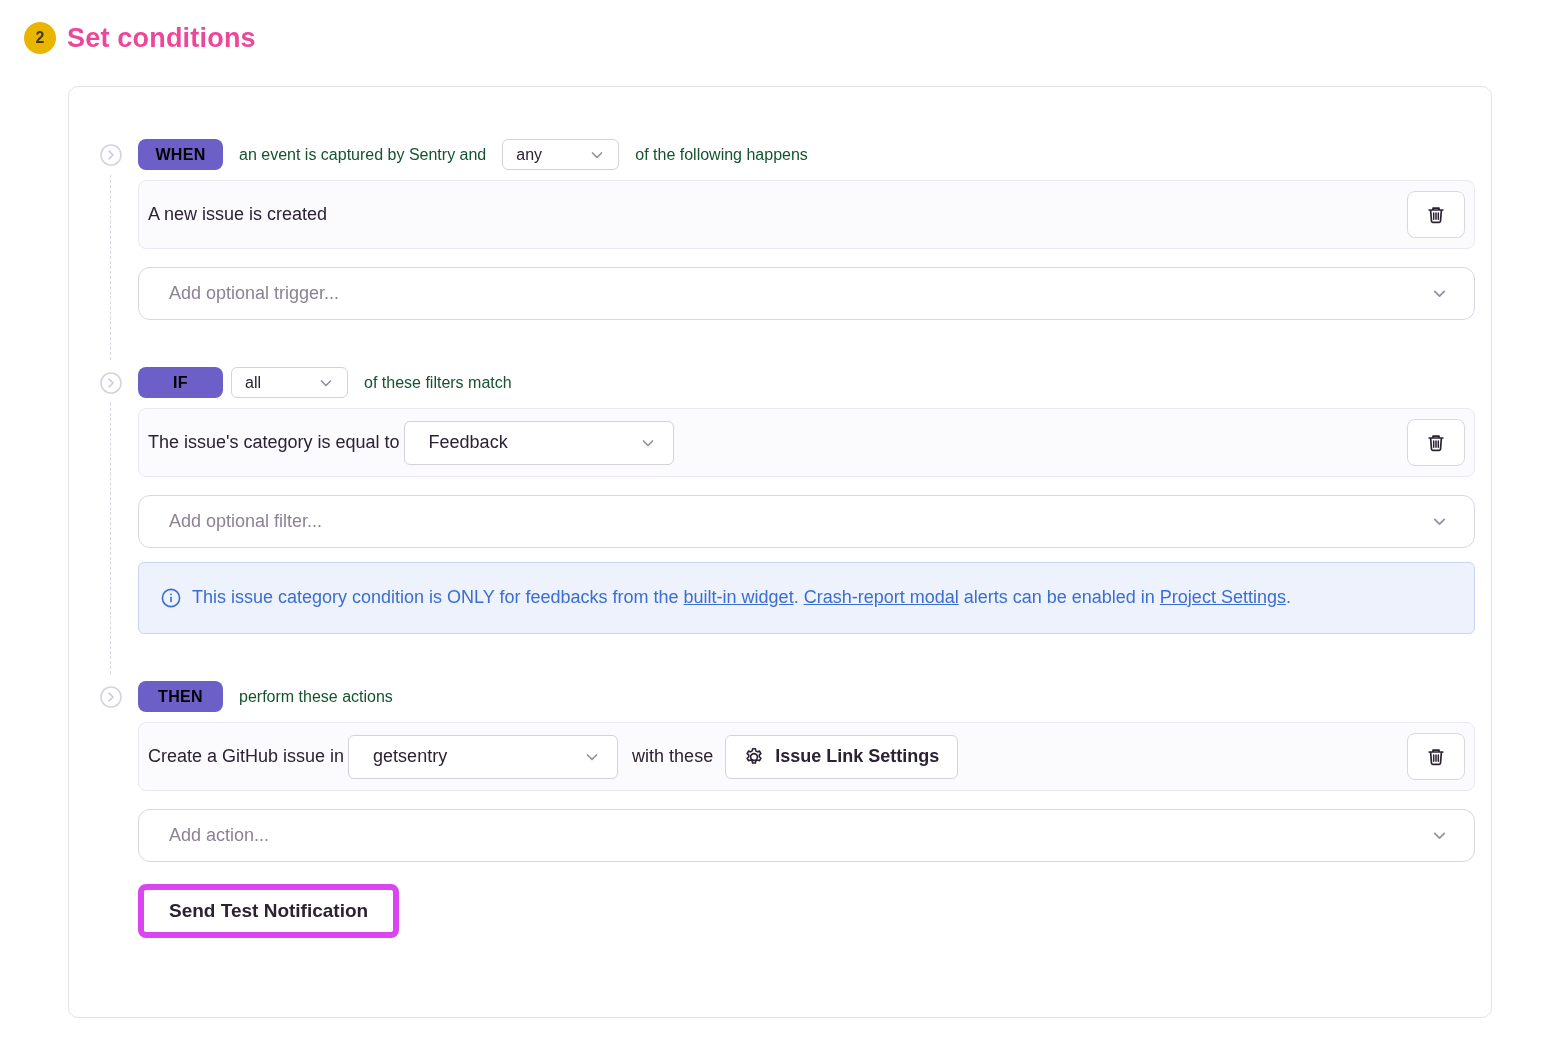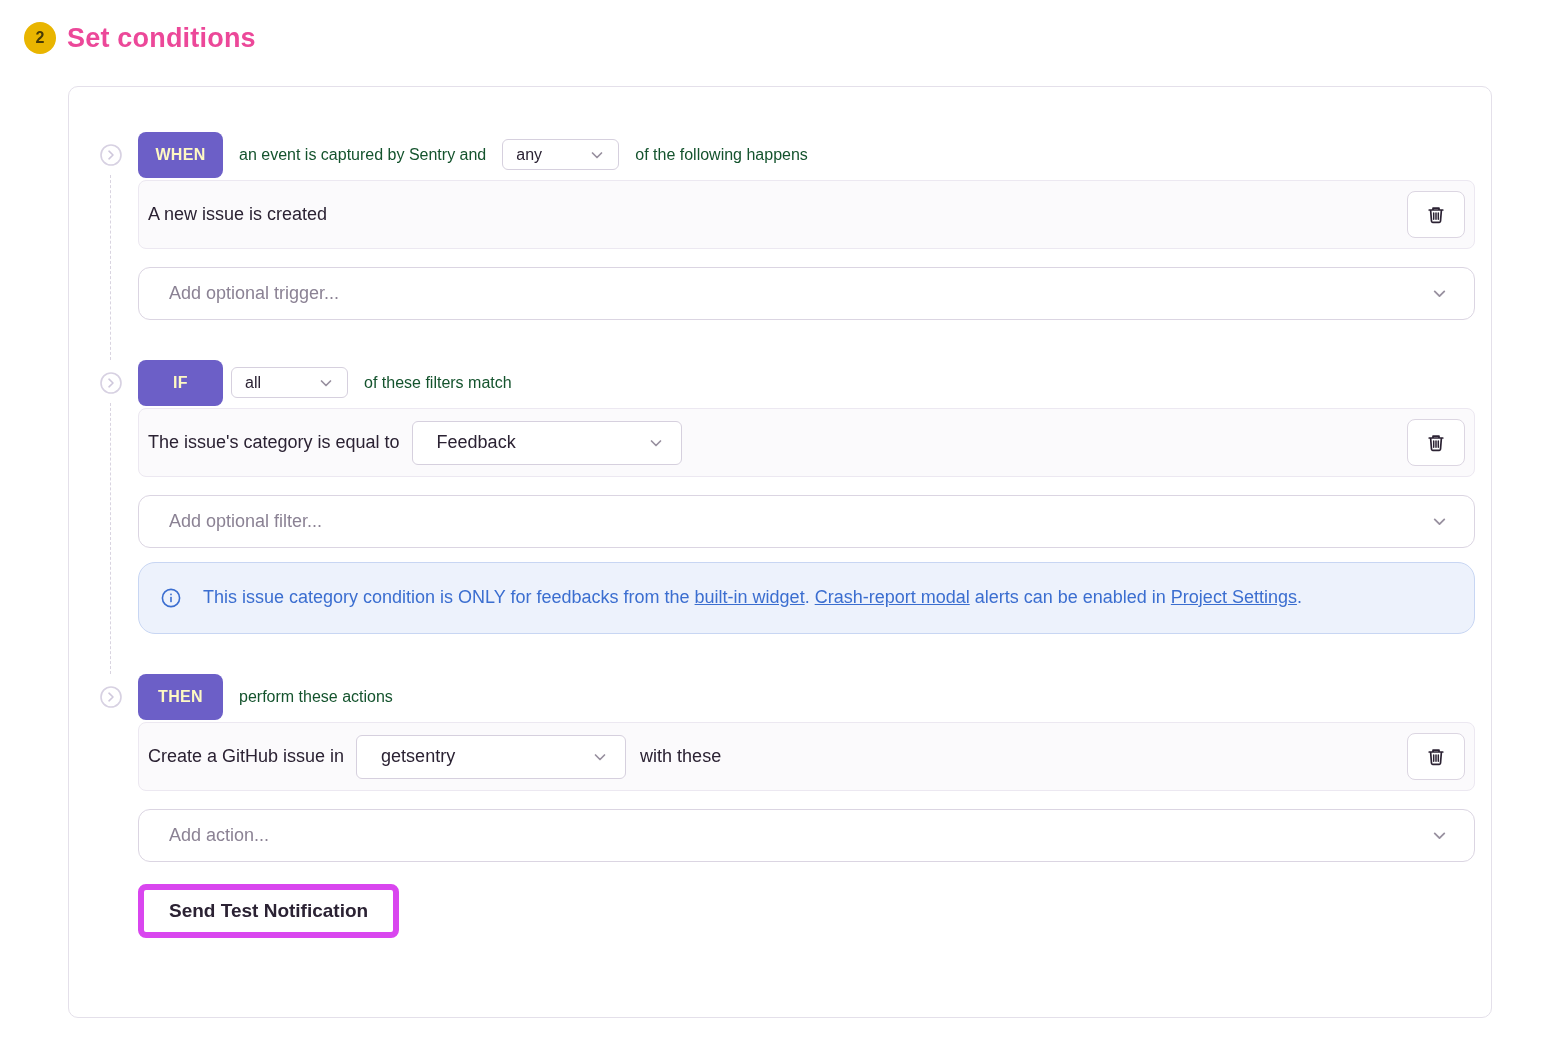--- a/index.html
+++ b/index.html
@@ -37,22 +37,22 @@
   
   .section { position: relative; }
   .section:not(:last-child) { margin-bottom: 47px; }
   .section.connector::before {
     content: ""; position: absolute; left: 10px; top: 36px; bottom: -40px;
     border-left: 1px dashed #d9d4e0;
   }
   .section-header { display: flex; align-items: center; gap: 16px; height: 31px; margin-bottom: 10px; position: relative; z-index: 1; }
   .step-icon { width: 22px; height: 22px; flex: none; display: block; }
   .badge {
-    width: 85px; height: 46px; flex: none;
-    background: #6c5fc7; color: #fef9c3;
+    width: 85px; height: 31px; flex: none;
+    background: #6c5fc7; color: #000000;
     border-radius: 8px;
     font-size: 16px; font-weight: 700; letter-spacing: .3px;
     display: flex; align-items: center; justify-content: center;
   }
   .header-text { font-size: 16px; color: #14532d; white-space: nowrap; }
   .section-body { margin-left: 38px; }
 
   
   .inline-select {
     display: inline-flex; align-items: center; justify-content: space-between;
@@ -67,21 +67,21 @@
   .rule-row {
     display: flex; align-items: center;
     min-height: 67px;
     background: #fbfafc; border: 1px solid #ece8f1; border-radius: 8px;
     padding: 10px 9px;
     margin-bottom: 18px;
     font-size: 18px;
   }
   .rule-row .row-label { white-space: nowrap; }
   .row-spacer { flex: 1 1 auto; }
-  .rule-row .inline-select { margin-left: 12px; gap: 20px; }
+  .rule-row .inline-select { margin-left: 4px; gap: 20px; }
   .mid-text { margin-left: 14px; white-space: nowrap; text-align: center; }
   .trash-btn {
     width: 58px; height: 47px; flex: none;
     background: #fff; border: 1px solid #dcd6e2; border-radius: 8px;
     display: flex; align-items: center; justify-content: center;
     cursor: pointer; padding: 0;
   }
   .settings-btn {
     margin-left: 12px; height: 44px; flex: none;
     display: inline-flex; align-items: center; gap: 11px;
@@ -98,22 +98,22 @@
     height: 53px;
     background: #fff; border: 1px solid #dbd5e2; border-radius: 12px;
     padding: 0 26px 0 30px;
     color: #8b8294; font-size: 18px;
     cursor: pointer;
   }
   .select-row + .select-row, .info-box { margin-top: 14px; }
 
   
   .info-box {
-    display: flex; align-items: flex-start; gap: 22px;
-    background: #edf2fc; border: 1px solid #c8d6f3; border-radius: 17px;
+    display: flex; align-items: flex-start; gap: 11px;
+    background: #edf2fc; border: 1px solid #c8d6f3; border-radius: 6px;
     padding: 19px 24px 20px 22px;
     font-size: 18px; line-height: 31px; color: #3b6ed0;
   }
   .info-icon { flex: none; margin-top: 6px; display: block; }
   .info-text .link { color: inherit; text-decoration: underline; cursor: pointer; }
 
   
   .test-btn {
     margin-top: 22px;
     height: 54px; padding: 0 25px;
@@ -252,20 +252,26 @@
       <div class="section-body">
         <div class="rule-row">
           <span class="row-label">Create a GitHub issue in</span>
           <div class="inline-select medium">
             <span>getsentry</span>
             <svg class="chev" width="16" height="16" viewBox="0 0 16 16">
                 <use href="#ico-chevron-down"></use>
               </svg>
           </div>
           <span class="mid-text">with these</span>
+          <button class="settings-btn">
+            <svg width="20" height="20" viewBox="0 0 20 20">
+                <use href="#ico-gear"></use>
+              </svg>
+            <span>Issue Link Settings</span>
+          </button>
           <span class="row-spacer"></span>
           <button class="trash-btn">
             <svg width="20" height="20" viewBox="0 0 20 20">
                 <use href="#ico-trash"></use>
               </svg>
           </button>
         </div>
         <div class="select-row">
           <span>Add action...</span>
           <svg class="chev" width="17" height="17" viewBox="0 0 16 16">

